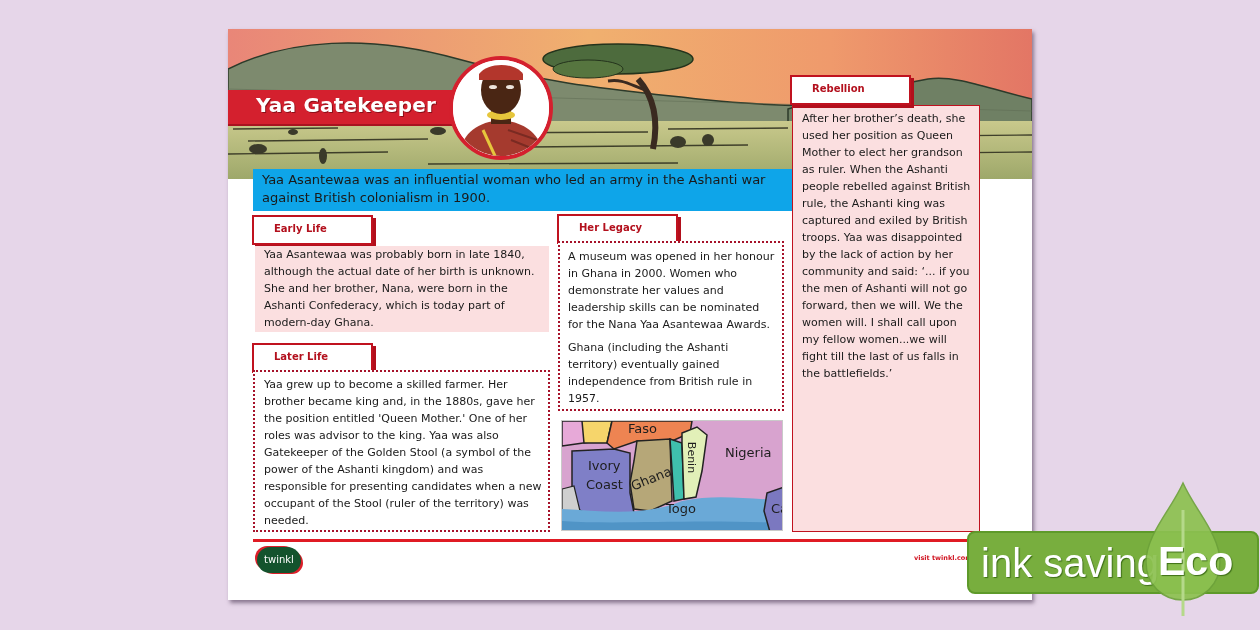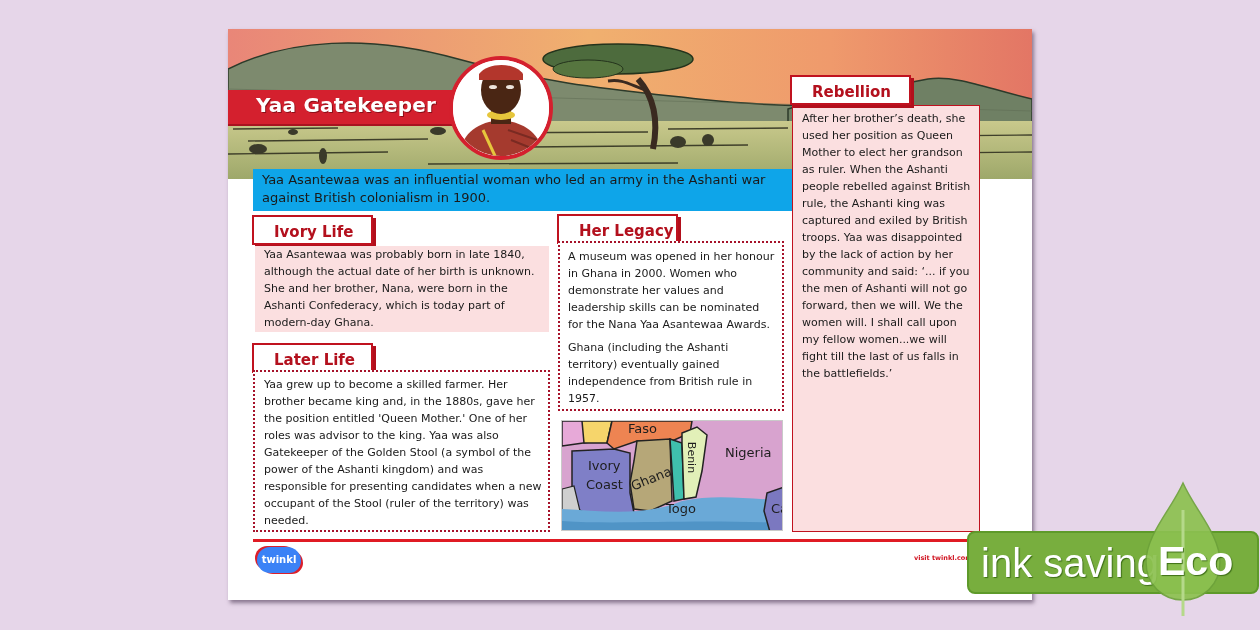--- a/index.html
+++ b/index.html
@@ -34,21 +34,21 @@
 
   .intro {
     position: absolute; left: 25px; top: 140px; width: 540px; height: 42px;
     background: #0ea5e9; padding: 2px 0 0 9px;
     font-size: 13px; line-height: 18px; color: #1a1a1a;
   }
 
   .sec-header {
     position: absolute; height: 30px; background: #ffffff;
     border: 2px solid #c0121f; box-shadow: 3px 3px 0 #b20f1c;
-    color: #b3101d; font-weight: bold; font-size: 15px; padding: 6px 0 0 20px;
+    color: #b3101d; font-weight: bold; font-size: 10px; padding: 6px 0 0 20px;
   }
 
   .box { position: absolute; font-size: 11px; line-height: 17px; color: #1a1a1a; }
   .box p + p { margin-top: 6px; }
   .box.pink { background: #fbdfe0; }
   .box.dotted { border: 2px dotted #a6122a; background: #ffffff; }
 
   .rebellion-box {
     position: absolute; left: 564px; top: 76px; width: 188px; height: 427px;
     background: #fbdfe0; border: 1.5px solid #c0121f; padding: 4px 6px 0 9px;
@@ -58,22 +58,22 @@
 
   .map {
     position: absolute; left: 333px; top: 391px; width: 222px; height: 111px;
     overflow: hidden; border: 1px solid #c9c9c9;
   }
   .map-label { position: absolute; font-size: 13px; color: #1e1e1e; font-family: "DejaVu Sans", sans-serif; }
 
   .footer-line { position: absolute; left: 25px; top: 510px; width: 752px; height: 3px; background: #e01b24; }
   .logo {
     position: absolute; left: 29px; top: 518px; width: 44px; height: 26px;
-    background: #3b82f6; border-radius: 13px 14px 12px 13px;
-    color: #fff; font-weight: bold; font-size: 10px; text-align: center; line-height: 26px;
+    background: #14532d; border-radius: 13px 14px 12px 13px;
+    color: #fff; font-weight: normal; font-size: 10px; text-align: center; line-height: 26px;
     box-shadow: -3px -2px 0 -1px #dc1f2a, 3px 2px 0 -1px #dc1f2a;
   }
   .visit { position: absolute; left: 686px; top: 525px; color: #d0121f; font-size: 6.5px; font-weight: bold; }
 
   
   .eco {
     position: absolute; left: 967px; top: 531px; width: 292px; height: 63px;
     background: #78ae3e; border: 2px solid #5e9a2a; border-radius: 8px;
   }
   .eco-text {
@@ -154,21 +154,21 @@
       <path d="M26,14 C35,2 62,2 70,14 L70,20 L26,20 Z" fill="#b3362c"></path>
       <ellipse cx="40" cy="27" rx="4" ry="2" fill="#ece4dc"></ellipse>
       <ellipse cx="57" cy="27" rx="4" ry="2" fill="#ece4dc"></ellipse>
       <path d="M30,70 L42,96" stroke="#e6c63c" stroke-width="3"></path>
       <path d="M55,70 L90,82 M58,80 L88,92" stroke="#7a2a22" stroke-width="2"></path>
     </svg>
   </div>
 
   <div class="intro">Yaa Asantewaa was an influential woman who led an army in the Ashanti war against British colonialism in 1900.</div>
 
-  <div class="sec-header" style="left:24px; top:186px; width:121px;">Ivory Life</div>
+  <div class="sec-header" style="left:24px; top:186px; width:121px;">Early Life</div>
   <div class="box pink" style="left:27px; top:217px; width:294px; height:86px; padding:0 6px 0 9px;">
     <p>Yaa Asantewaa was probably born in late 1840, although the actual date of her birth is unknown. She and her brother, Nana, were born in the Ashanti Confederacy, which is today part of modern-day Ghana.</p>
   </div>
 
   <div class="sec-header" style="left:24px; top:314px; width:121px;">Later Life</div>
   <div class="box dotted" style="left:25px; top:341px; width:297px; height:162px; padding:4px 6px 0 9px;">
     <p>Yaa grew up to become a skilled farmer. Her brother became king and, in the 1880s, gave her the position entitled 'Queen Mother.' One of her roles was advisor to the king. Yaa was also Gatekeeper of the Golden Stool (a symbol of the power of the Ashanti kingdom) and was responsible for presenting candidates when a new occupant of the Stool (ruler of the territory) was needed.</p>
   </div>
 
   <div class="sec-header" style="left:329px; top:185px; width:121px;">Her Legacy</div>

